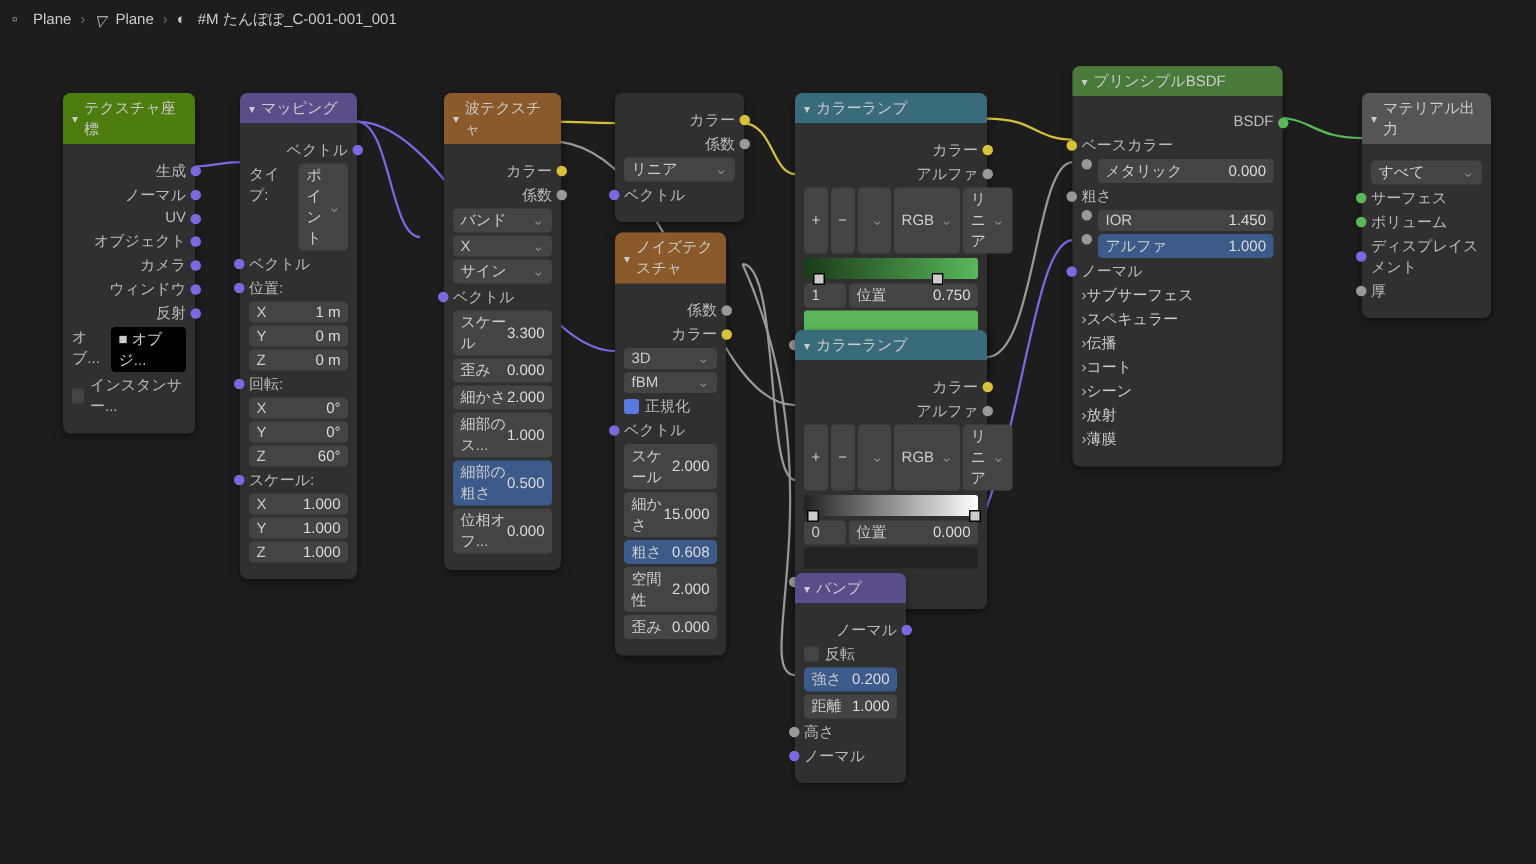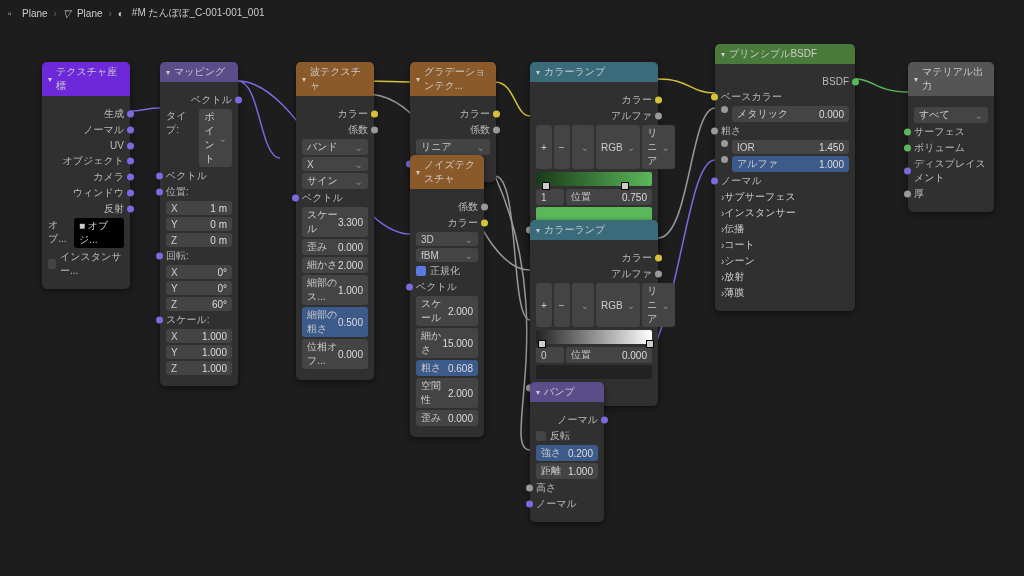--- a/index.html
+++ b/index.html
@@ -5,21 +5,21 @@
 *{margin:0;padding:0;box-sizing:border-box;font-family:sans-serif;font-size:10px;color:#ccc}
 body{background:#1d1d1d;width:1024px;height:576px;position:relative;overflow:hidden}
 .breadcrumb{position:absolute;top:6px;left:8px;display:flex;align-items:center;gap:6px;color:#aaa}
 .breadcrumb span{display:flex;align-items:center;gap:4px}
 .chev{color:#666}
 .canvas{position:absolute;inset:0}
 
 .node{position:absolute;background:#303030;border-radius:5px;box-shadow:0 2px 6px rgba(0,0,0,.5);overflow:visible}
 .hdr{padding:3px 6px;border-radius:5px 5px 0 0;font-size:10px;display:flex;align-items:center;gap:4px}
 .hdr::before{content:"▾";font-size:8px}
-.h-red{background:#6d28d9}
+.h-red{background:#4d7c0f}
 .h-purple{background:#5a4d8a}
 .h-orange{background:#8a5a2a}
 .h-teal{background:#3a6b7a}
 .h-green{background:#4a7a3a}
 .h-gray{background:#555}
 
 .body{padding:10px 0}
 .row{display:flex;align-items:center;padding:1px 6px;min-height:15px;position:relative;font-size:9px}
 .row.rt{justify-content:flex-end}
 .lbl{color:#bbb}
@@ -268,21 +268,20 @@
 <div class="pair">
           <span class="fld">
             <span>位相オフ...</span>
             <span class="val">0.000</span>
           </span>
         </div>
 </div>
     </div>
 
 <div class="node" style="left:410px;top:62px;width:86px">
-<div class="hdr h-orange">グラデーションテク...</div>
 <div class="body">
 <div class="row rt">
           <span class="lbl">カラー</span>
           <span class="sock r s-yellow"></span>
         </div>
 <div class="row rt">
           <span class="lbl">係数</span>
           <span class="sock r s-gray"></span>
         </div>
 <div class="pair">
@@ -504,21 +503,21 @@
 <div class="row">
           <span class="sock l s-purple"></span>
           <span class="lbl">ノーマル</span>
         </div>
 <div class="row">
           <span class="lbl">› </span>
           <span>サブサーフェス</span>
         </div>
 <div class="row">
           <span class="lbl">› </span>
-          <span>インスタンサー</span>
+          <span>スペキュラー</span>
         </div>
 <div class="row">
           <span class="lbl">› </span>
           <span>伝播</span>
         </div>
 <div class="row">
           <span class="lbl">› </span>
           <span>コート</span>
         </div>
 <div class="row">

